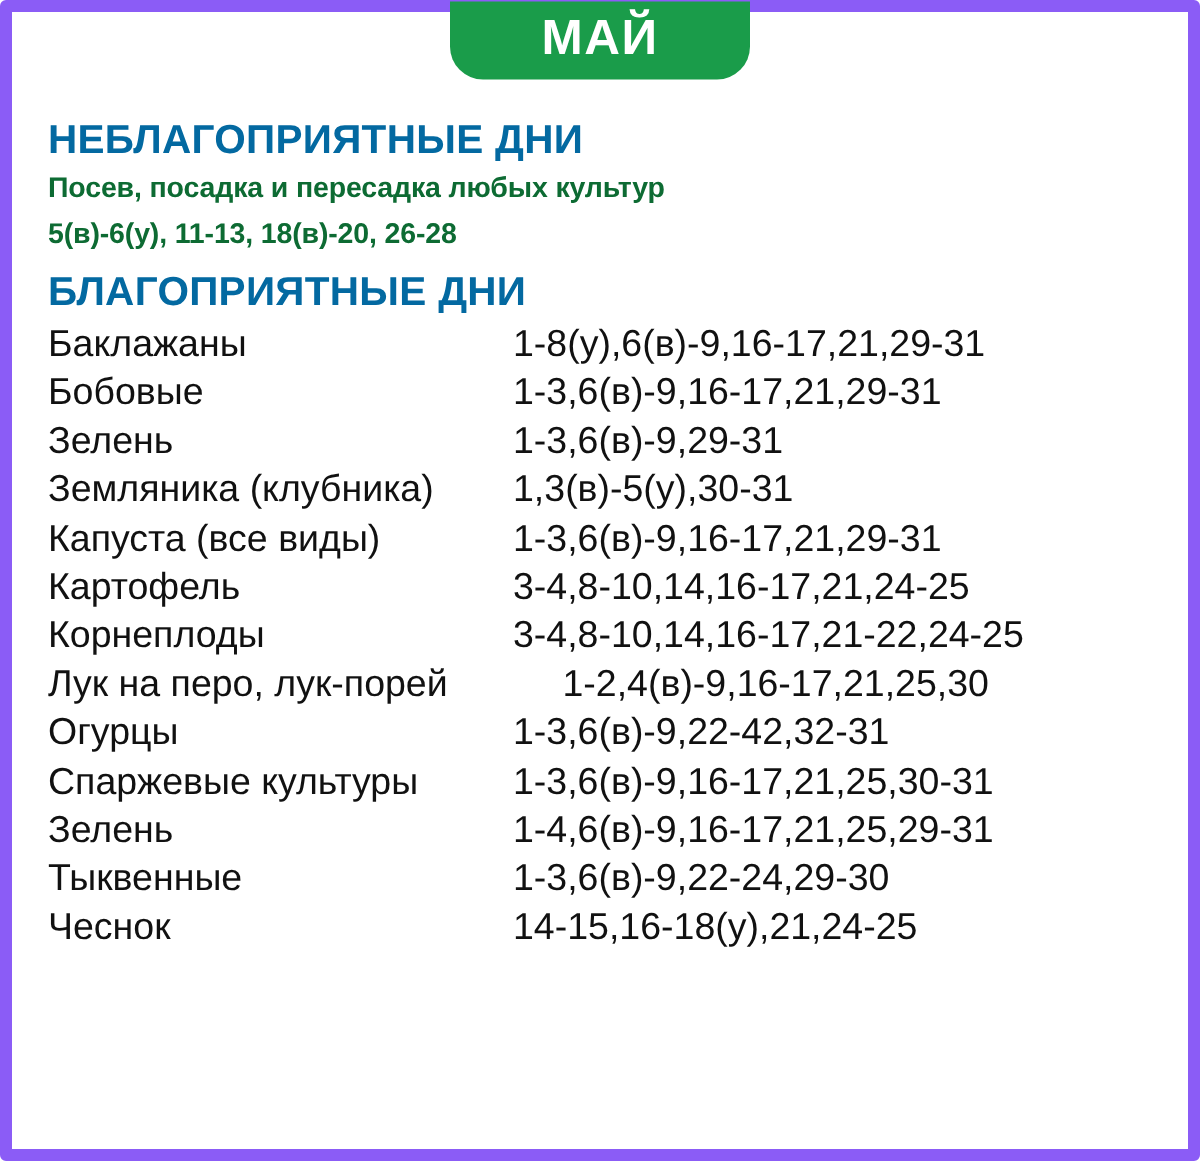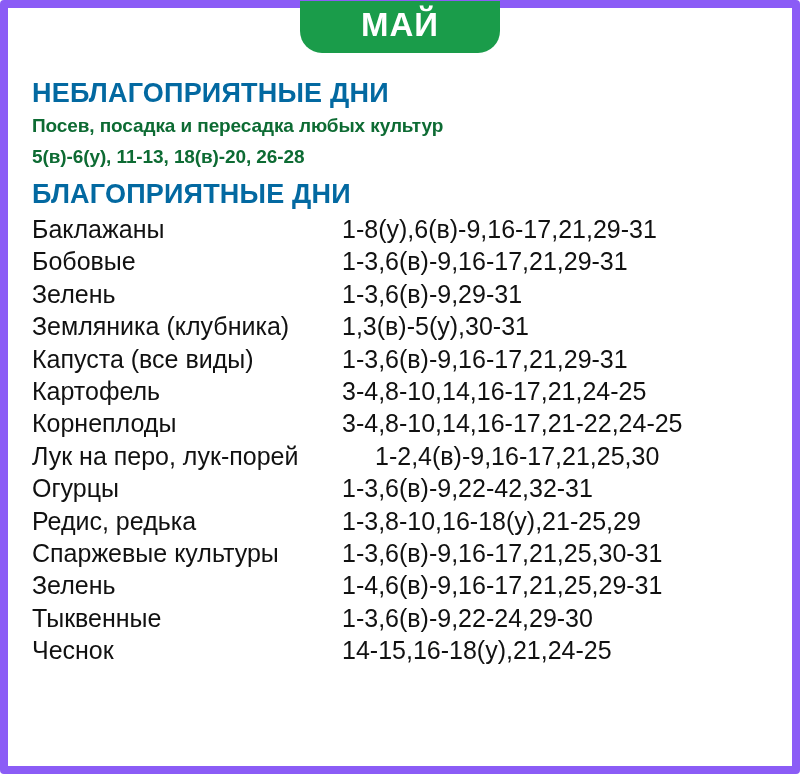--- a/index.html
+++ b/index.html
@@ -150,24 +150,20 @@
         </tr>
         <tr data-indent="true">
           <td class="crop-name">Лук на перо, лук-порей</td>
           <td class="crop-days">1-2,4(в)-9,16-17,21,25,30</td>
         </tr>
         <tr>
           <td class="crop-name">Огурцы</td>
           <td class="crop-days">1-3,6(в)-9,22-42,32-31</td>
         </tr>
         <tr>
-          <td class="crop-name">Редис, редька</td>
-          <td class="crop-days">1-3,8-10,16-18(у),21-25,29</td>
-        </tr>
-        <tr>
           <td class="crop-name">Спаржевые культуры</td>
           <td class="crop-days">1-3,6(в)-9,16-17,21,25,30-31</td>
         </tr>
         <tr>
           <td class="crop-name">Зелень</td>
           <td class="crop-days">1-4,6(в)-9,16-17,21,25,29-31</td>
         </tr>
         <tr>
           <td class="crop-name">Тыквенные</td>
           <td class="crop-days">1-3,6(в)-9,22-24,29-30</td>

